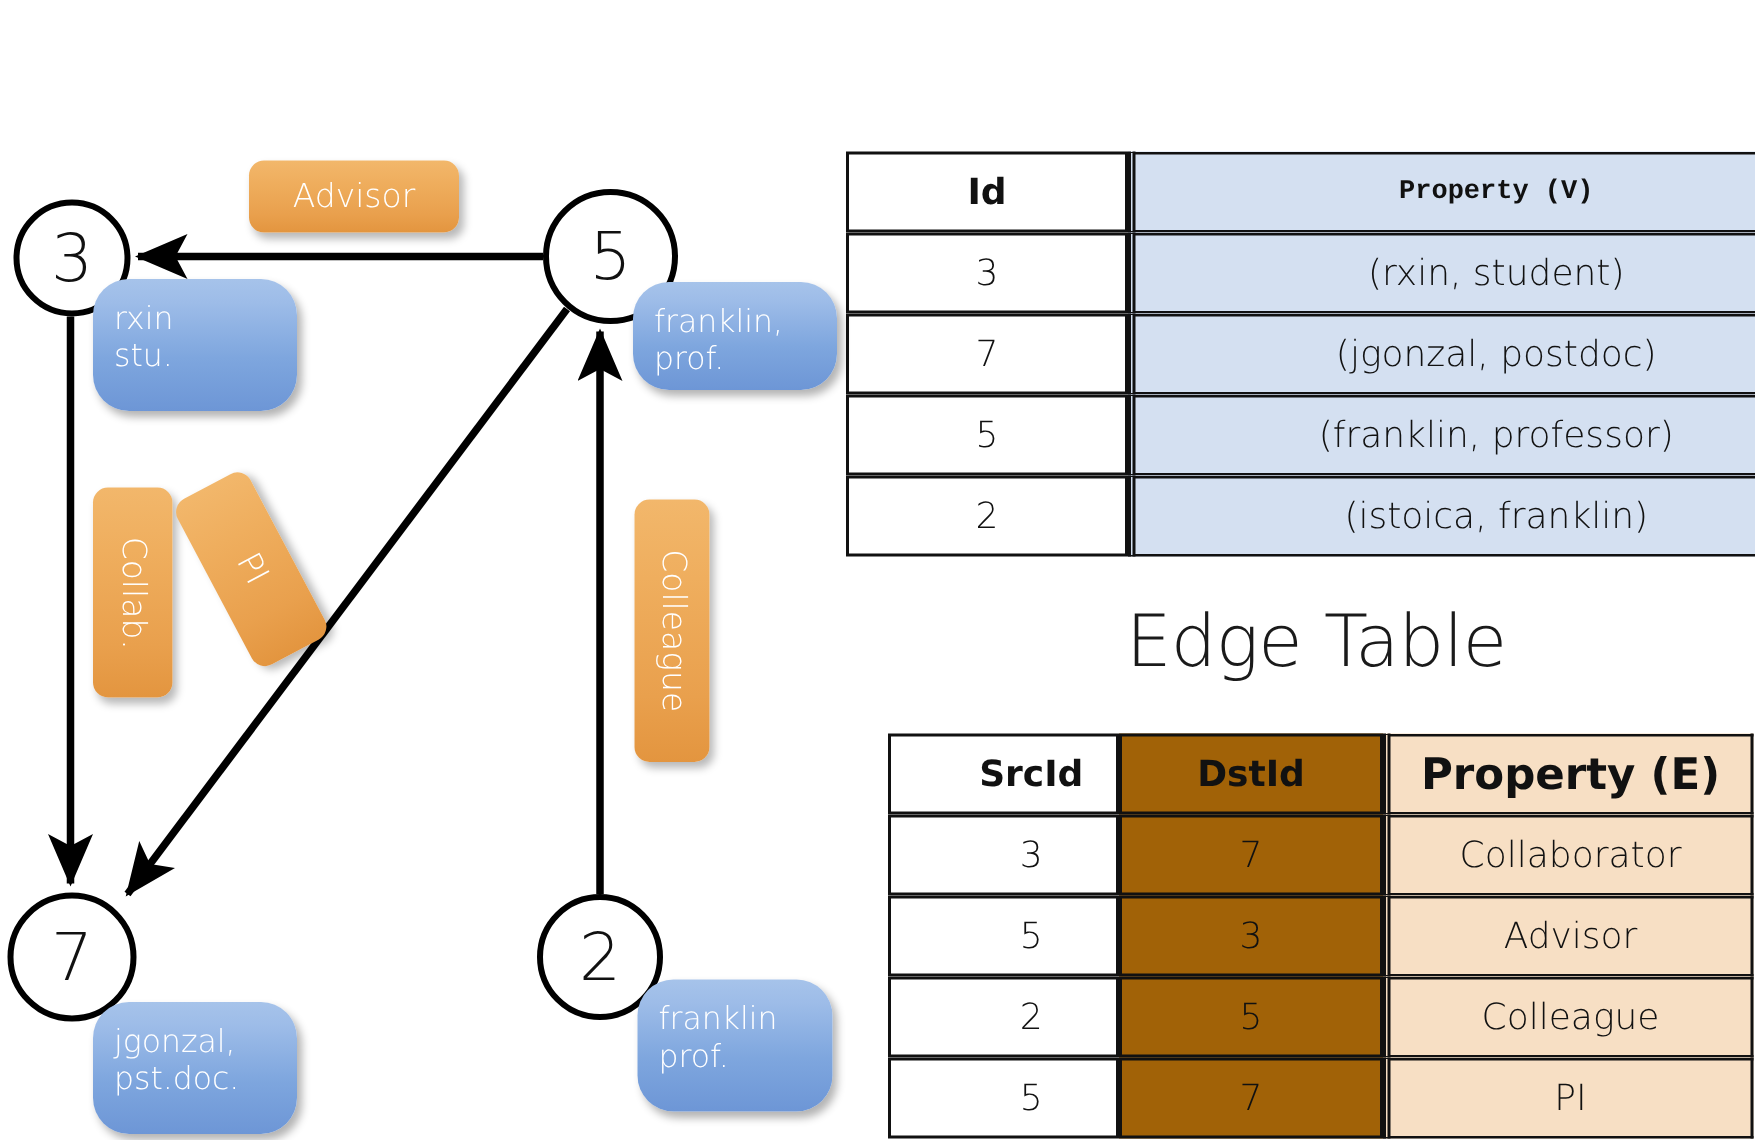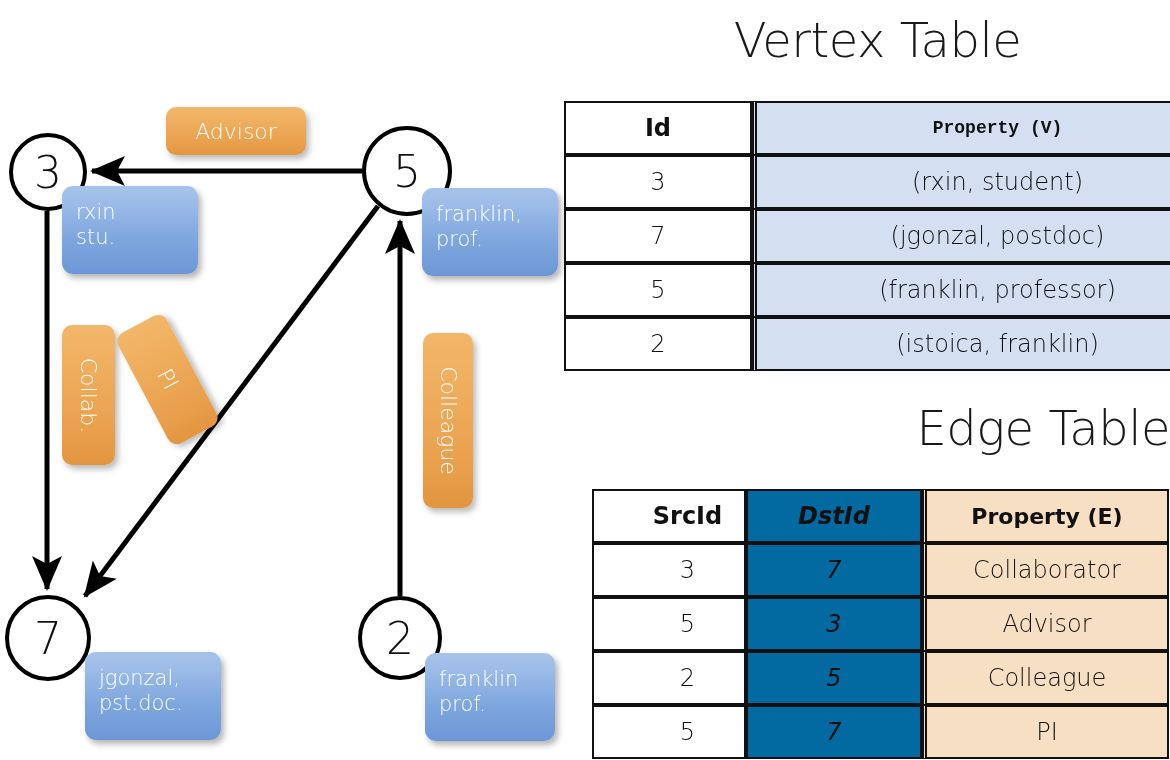--- a/index.html
+++ b/index.html
@@ -16,21 +16,21 @@
   .title{
     position:absolute;
     font-family:"DejaVu Sans", sans-serif;
     font-weight:300;
     color:#1a1a1a;
     white-space:nowrap;
     letter-spacing:-0.5px;
   }
   #title-property-graph{left:0;top:13px;width:585px;text-align:center;font-size:50px;}
   #title-vertex-table{left:585px;top:12px;width:585px;text-align:center;font-size:48px;}
-  #title-edge-table{left:585px;top:400px;width:585px;text-align:right;font-size:48px;}
+  #title-edge-table{left:585px;top:400px;width:585px;text-align:center;font-size:48px;}
 
   
   .node-circle{
     position:absolute;
     border:4px solid #000;
     border-radius:50%;
     background:#ffffff;
     box-sizing:border-box;
     display:flex;align-items:center;justify-content:center;
     font-family:"DejaVu Sans", sans-serif;
@@ -40,35 +40,35 @@
     z-index:6;
   }
   #node-3{left:9px;top:133px;width:78px;height:78px;}
   #node-5{left:362px;top:126px;width:90px;height:90px;}
   #node-7{left:5px;top:595px;width:86px;height:86px;}
   #node-2{left:358px;top:596px;width:84px;height:84px;}
 
   
   .prop-box{
     position:absolute;
-    border-radius:11px;
+    border-radius:24px;
     background:linear-gradient(to bottom,#a6c3ea 0%,#9dbce8 18%,#7ea6de 60%,#6d96d6 100%);
     box-shadow:3px 4px 6px rgba(0,0,0,0.30);
     color:#ffffff;
     font-family:"DejaVu Sans", sans-serif;
     font-weight:300;
     font-size:21px;
     line-height:25px;
     padding:14px 0 0 14px;
     box-sizing:border-box;
     z-index:7;
   }
   #box-rxin{left:62px;top:186px;width:136px;height:88px;}
-  #box-franklin{left:422px;top:188px;width:136px;height:88px;}
-  #box-jgonzal{left:62px;top:652px;width:136px;height:88px;margin-left:23px;}
+  #box-franklin{left:422px;top:188px;width:136px;height:72px;}
+  #box-jgonzal{left:62px;top:668px;width:136px;height:88px;}
   #box-istoica{left:425px;top:653px;width:130px;height:88px;}
 
   
   .edge-label{
     position:absolute;
     border-radius:10px;
     background:linear-gradient(to bottom,#f2b76b 0%,#efae5e 30%,#e9a04d 75%,#e3953f 100%);
     box-shadow:3px 4px 6px rgba(0,0,0,0.28);
     color:#ffffff;
     font-family:"DejaVu Sans", sans-serif;
@@ -110,30 +110,29 @@
 
   #vertex-table{left:564px;top:101px;width:676px;}
   #vertex-table td,#vertex-table th{height:54px;font-size:24px;}
   #vertex-table .col-id{width:188px;background:#ffffff;}
   #vertex-table .col-prop{background:#d4e0f1;border-left:5px double #111;}
   #vertex-table th.col-prop{font-size:18px;font-family:Liberation Mono, monospace;}
 
   #edge-table{left:592px;top:489px;width:577px;}
   #edge-table td,#edge-table th{height:54px;font-size:24px;}
   #edge-table .col-src{width:154px;background:#ffffff;padding-left:37px;}
-  #edge-table .col-dst{width:176px;background:#0369a1;font-style:italic;}
+  #edge-table .col-dst{width:176px;background:#a16207;}
   #edge-table .col-prop{background:#f7dfc4;border-left:5px double #111;}
-  #edge-table th.col-prop{font-size:22px;}
+  #edge-table th.col-prop{font-size:29px;}
 </style>
 </head>
 <body>
 
 <div class="stage">
 
-  <div class="title" id="title-vertex-table">Vertex Table</div>
   <div class="title" id="title-edge-table">Edge Table</div>
 
   <svg id="graph-edges" viewBox="0 0 585 760">
     <defs>
       <marker id="arrowhead" markerWidth="8" markerHeight="8" refX="6.6" refY="3" orient="auto">
         <path d="M0,0 L7,3 L0,6 L1.6,3 Z" fill="#000"></path>
       </marker>
     </defs>
 
     <line x1="362" y1="171" x2="92" y2="171" stroke="#000" stroke-width="5" marker-end="url(#arrowhead)"></line>

